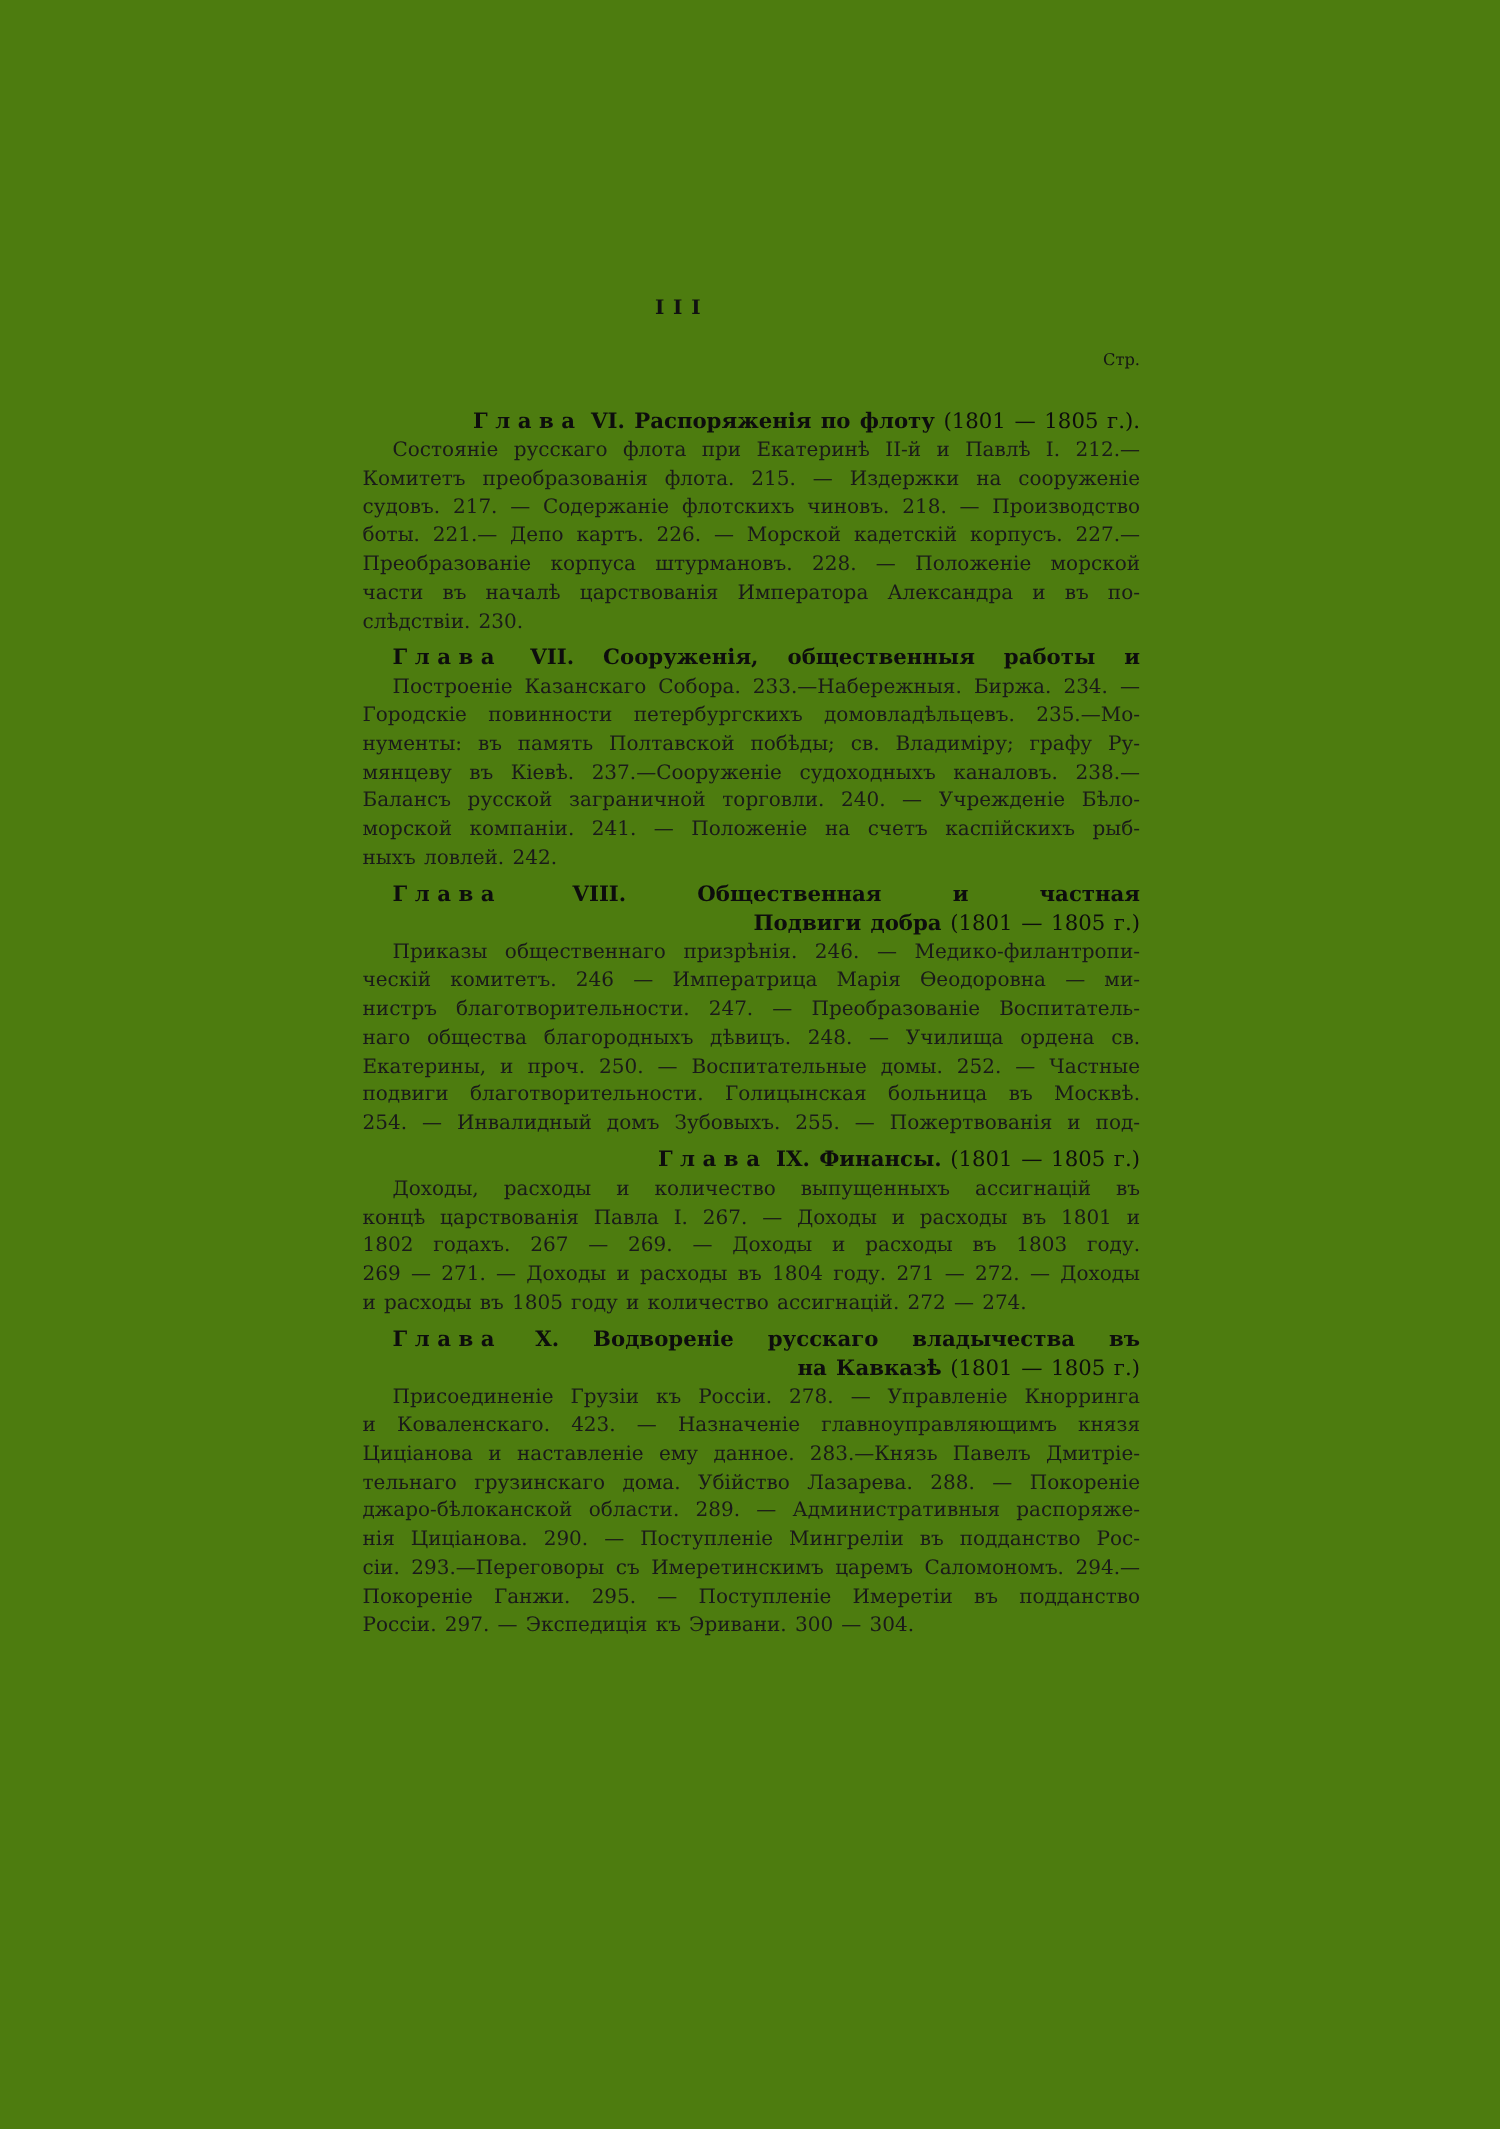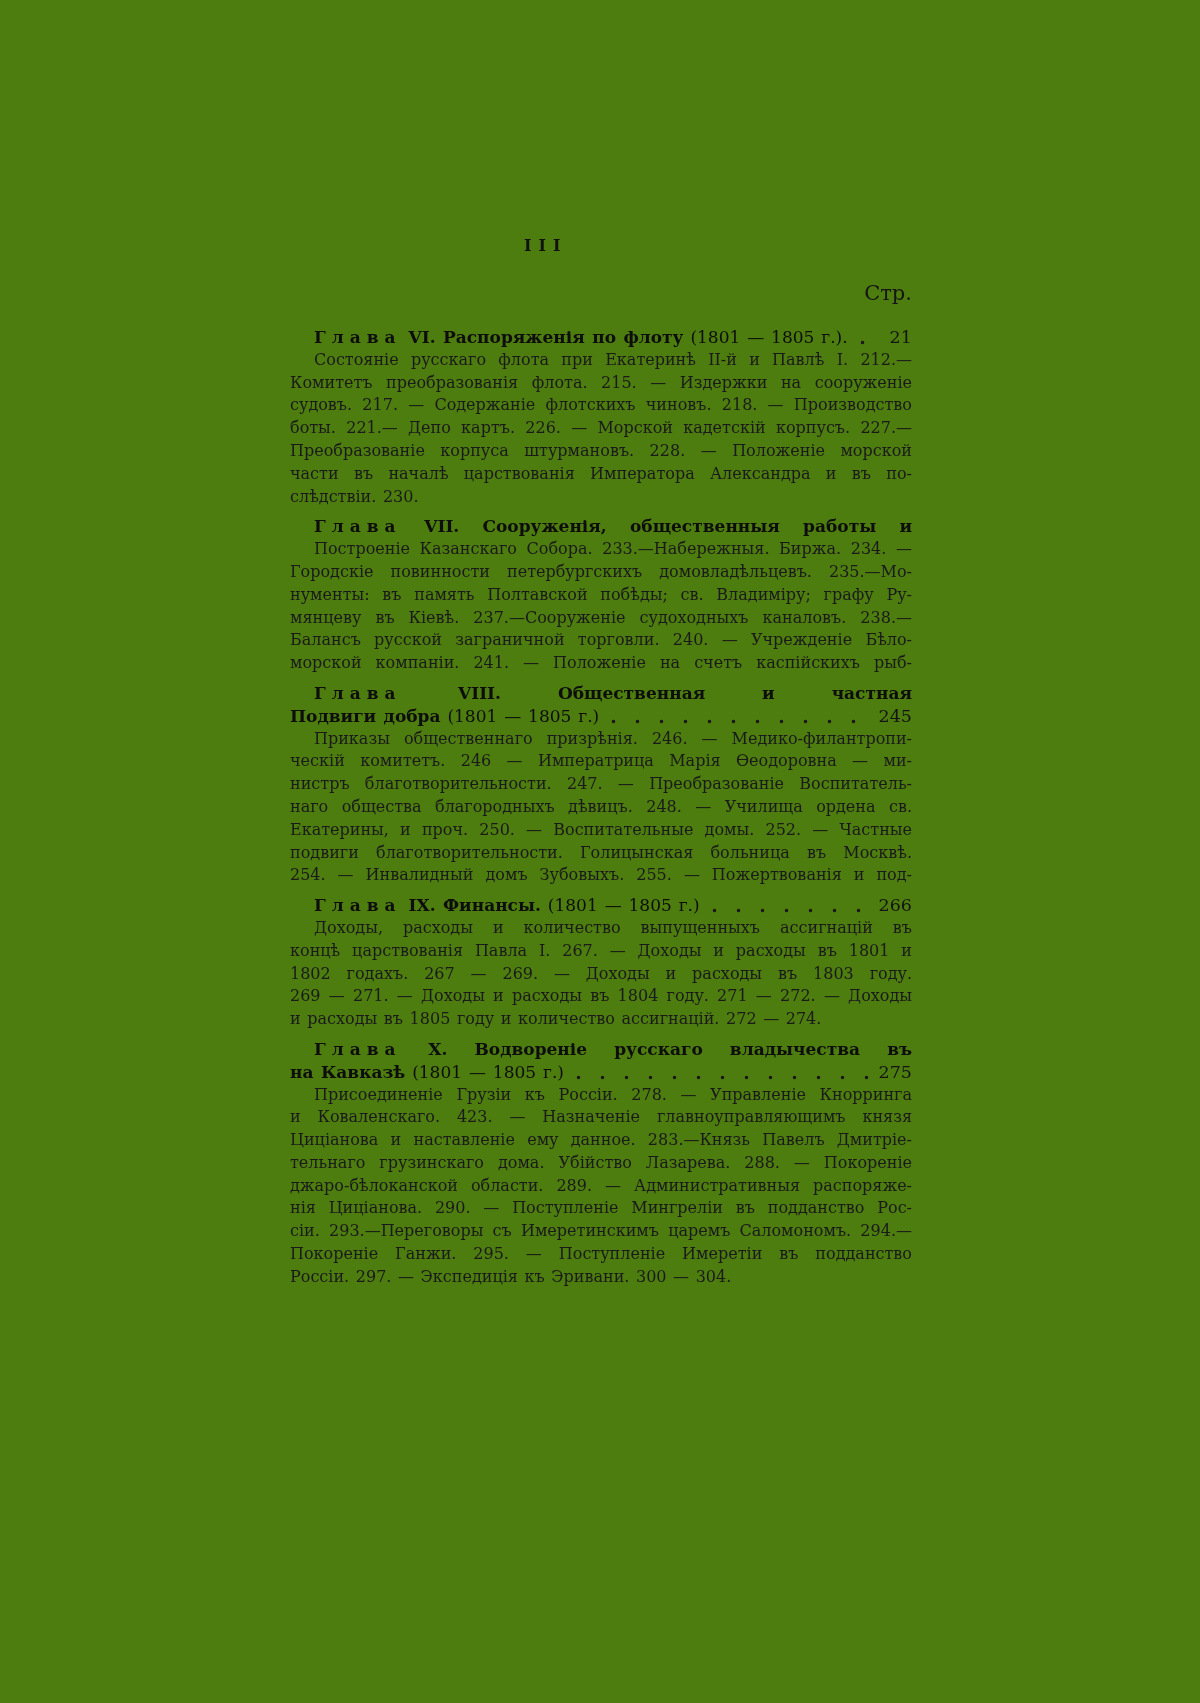--- a/index.html
+++ b/index.html
@@ -11,38 +11,38 @@
     position:relative;
     overflow:hidden;
   }
   .page{position:absolute;inset:0;background:#4d7c0f;}
   .folio{
     position:absolute;left:524px;top:236px;
     font-size:16px;font-weight:bold;letter-spacing:7px;color:#111;
   }
   .col-label{
     position:absolute;left:290px;top:281px;width:622px;
-    text-align:right;font-size:21px;color:#151515;
+    text-align:right;font-size:13px;color:#151515;
   }
   .toc{
     position:absolute;left:290px;top:326px;width:622px;
   }
   .chapter + .chapter{margin-top:7px;}
   .line{
     height:22.8px;line-height:22.8px;
     font-size:16px;
     overflow:hidden;
     word-spacing:1.5px;
     white-space:normal;
   }
   .jline{text-align:justify;text-align-last:justify;}
   .jline.lastline{text-align-last:left;}
   .tindent{text-indent:24px;}
   .findent{padding-left:24px;}
-  .flexline{display:flex;align-items:flex-end;}
+  .flexline{display:flex;align-items:flex-end;flex-direction:column;}
   .htext{white-space:nowrap;}
   .heading-line{font-size:17px;color:#0d0d0d;}
   .bold{font-weight:bold;}
   .glava{font-weight:bold;letter-spacing:6px;}
   .dates{font-weight:normal;}
   .leader{
     flex:1 1 auto;
     align-self:flex-end;
     height:5px;
     margin:0 6px 4px 12px;
@@ -76,20 +76,21 @@
         <div class="line jline lastline">слѣдствіи. 230.</div>
       </div>
       <div class="chapter">
         <div class="line heading-line jline tindent"><span class="glava">Глава</span> <span class="bold">VII. </span><span class="bold">Сооруженія, общественныя работы и памятники.—</span></div>
         <div class="line jline tindent">Построеніе Казанскаго Собора. 233.—Набережныя. Биржа. 234. —</div>
         <div class="line jline">Городскіе повинности петербургскихъ домовладѣльцевъ. 235.—Мо-</div>
         <div class="line jline">нументы: въ память Полтавской побѣды; св. Владиміру; графу Ру-</div>
         <div class="line jline">мянцеву въ Кіевѣ. 237.—Сооруженіе судоходныхъ каналовъ. 238.—</div>
         <div class="line jline">Балансъ русской заграничной торговли. 240. — Учрежденіе Бѣло-</div>
         <div class="line jline">морской компаніи. 241. — Положеніе на счетъ каспійскихъ рыб-</div>
+        <div class="line jline lastline">ныхъ ловлей. 242.</div>
       </div>
       <div class="chapter">
         <div class="line heading-line jline tindent"><span class="glava">Глава</span> <span class="bold">VIII. </span><span class="bold">Общественная и частная благотворительность. —</span></div>
         <div class="line heading-line flexline">
           <span class="htext"><span class="bold">Подвиги добра</span><span class="dates"> (1801 — 1805 г.)</span></span>
           <span class="leader"></span>
           <span class="pagenum">245</span>
         </div>
         <div class="line jline tindent">Приказы общественнаго призрѣнія. 246. — Медико-филантропи-</div>
         <div class="line jline">ческій комитетъ. 246 — Императрица Марія Ѳеодоровна — ми-</div>

